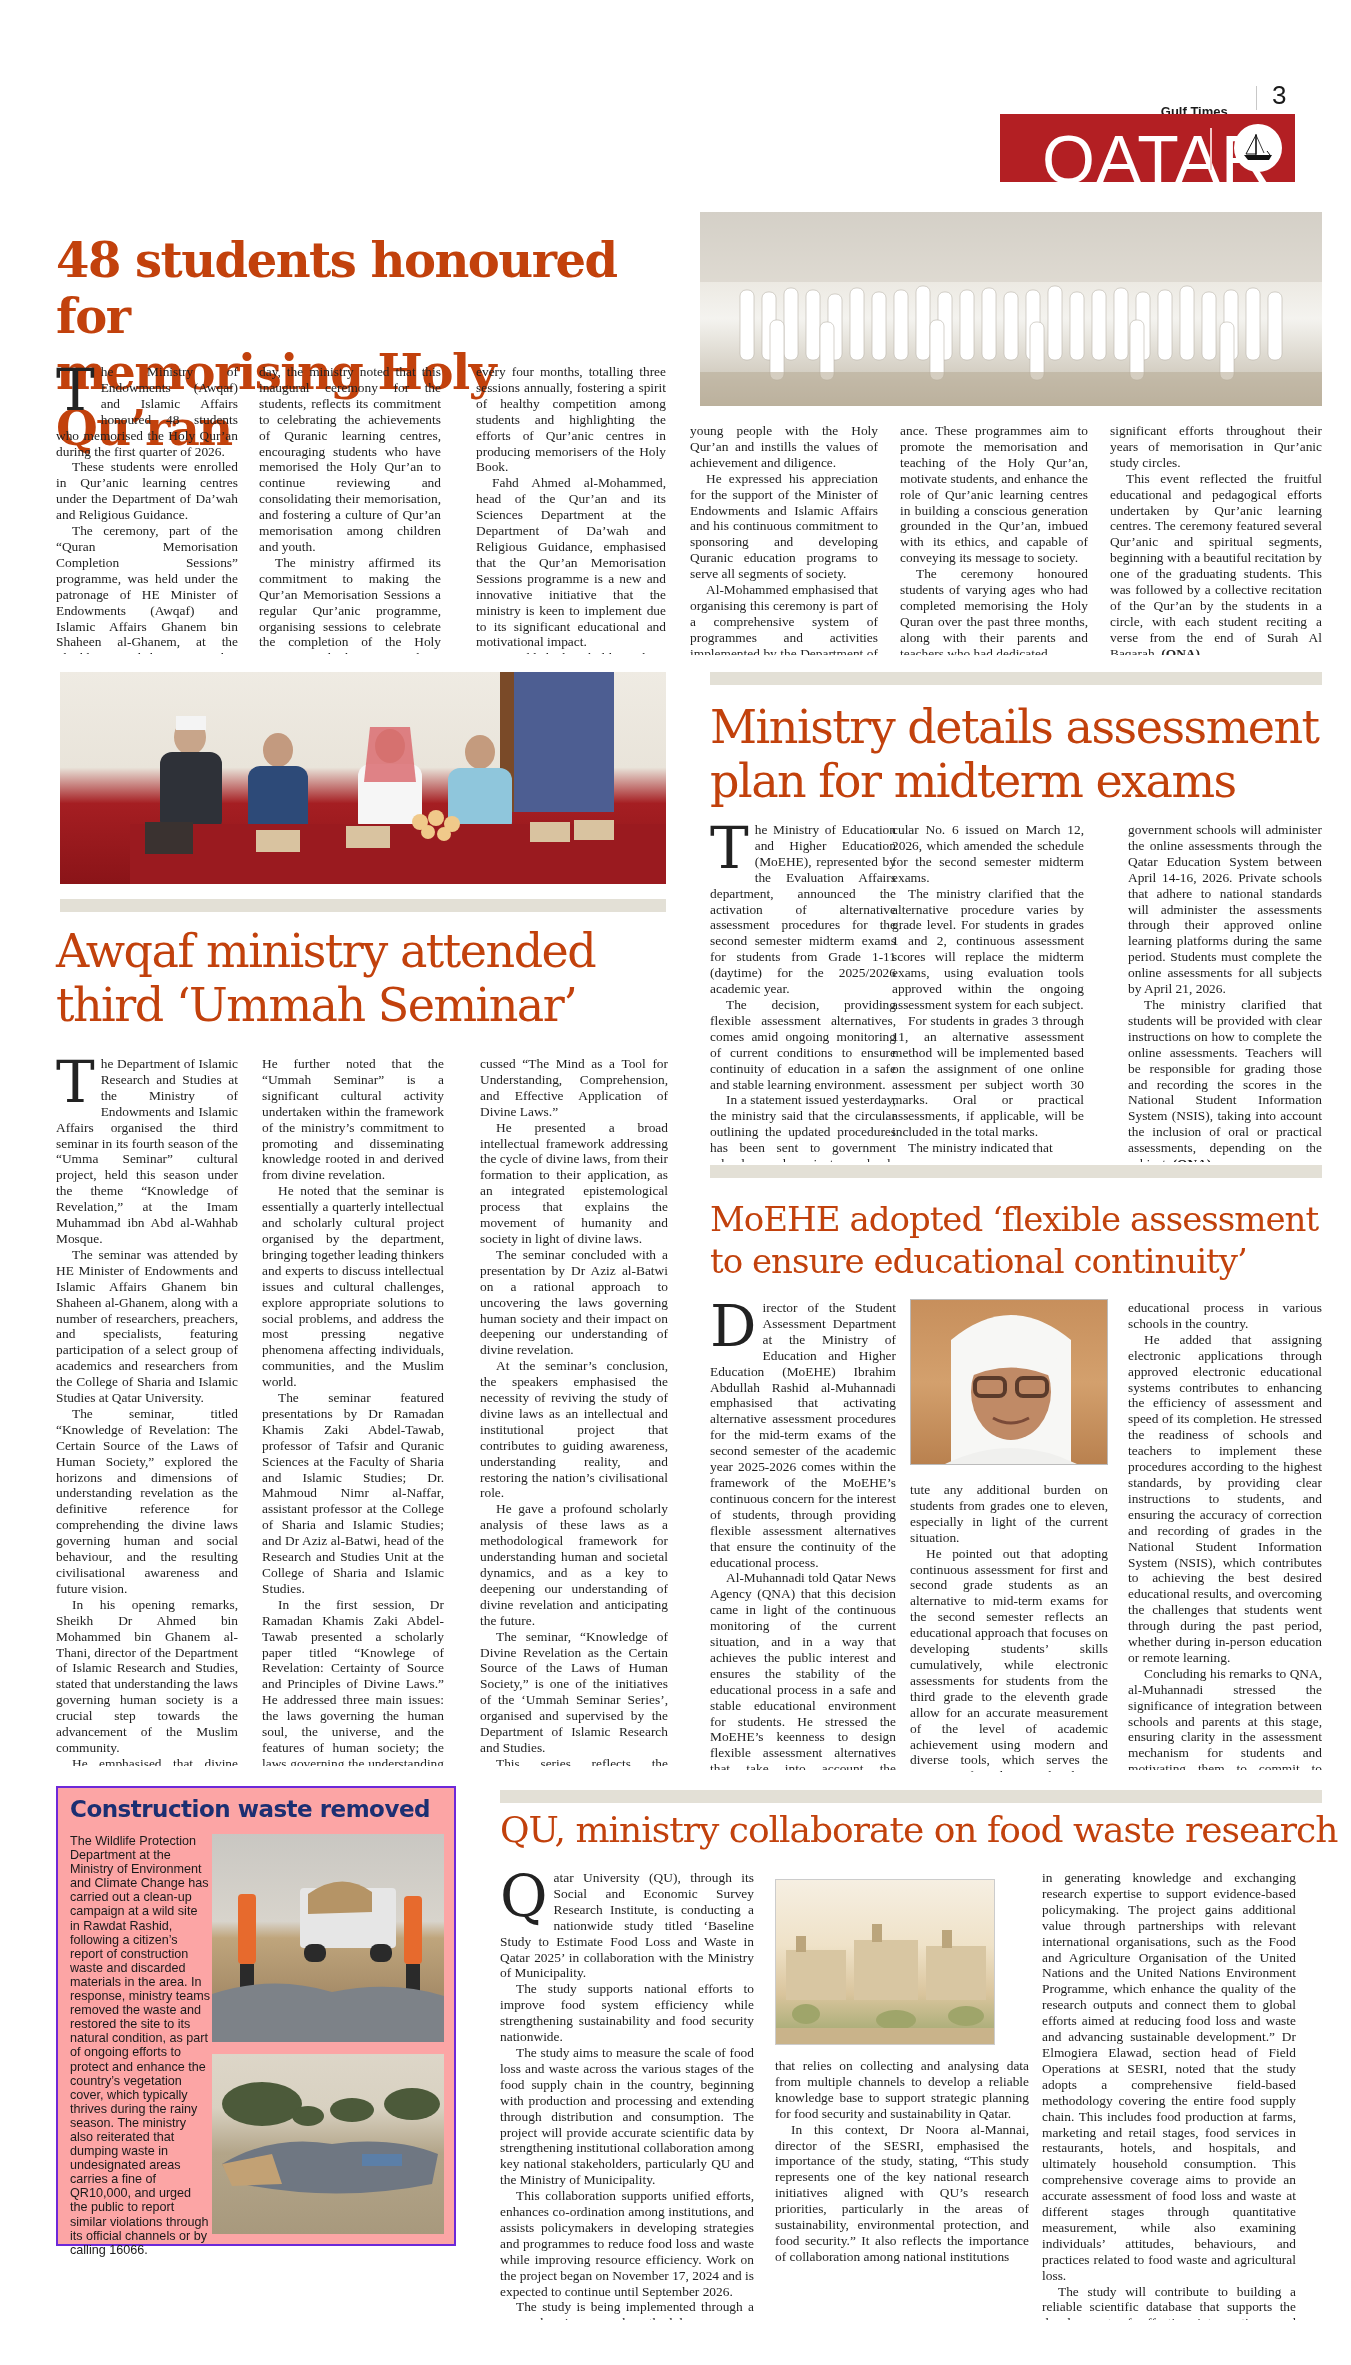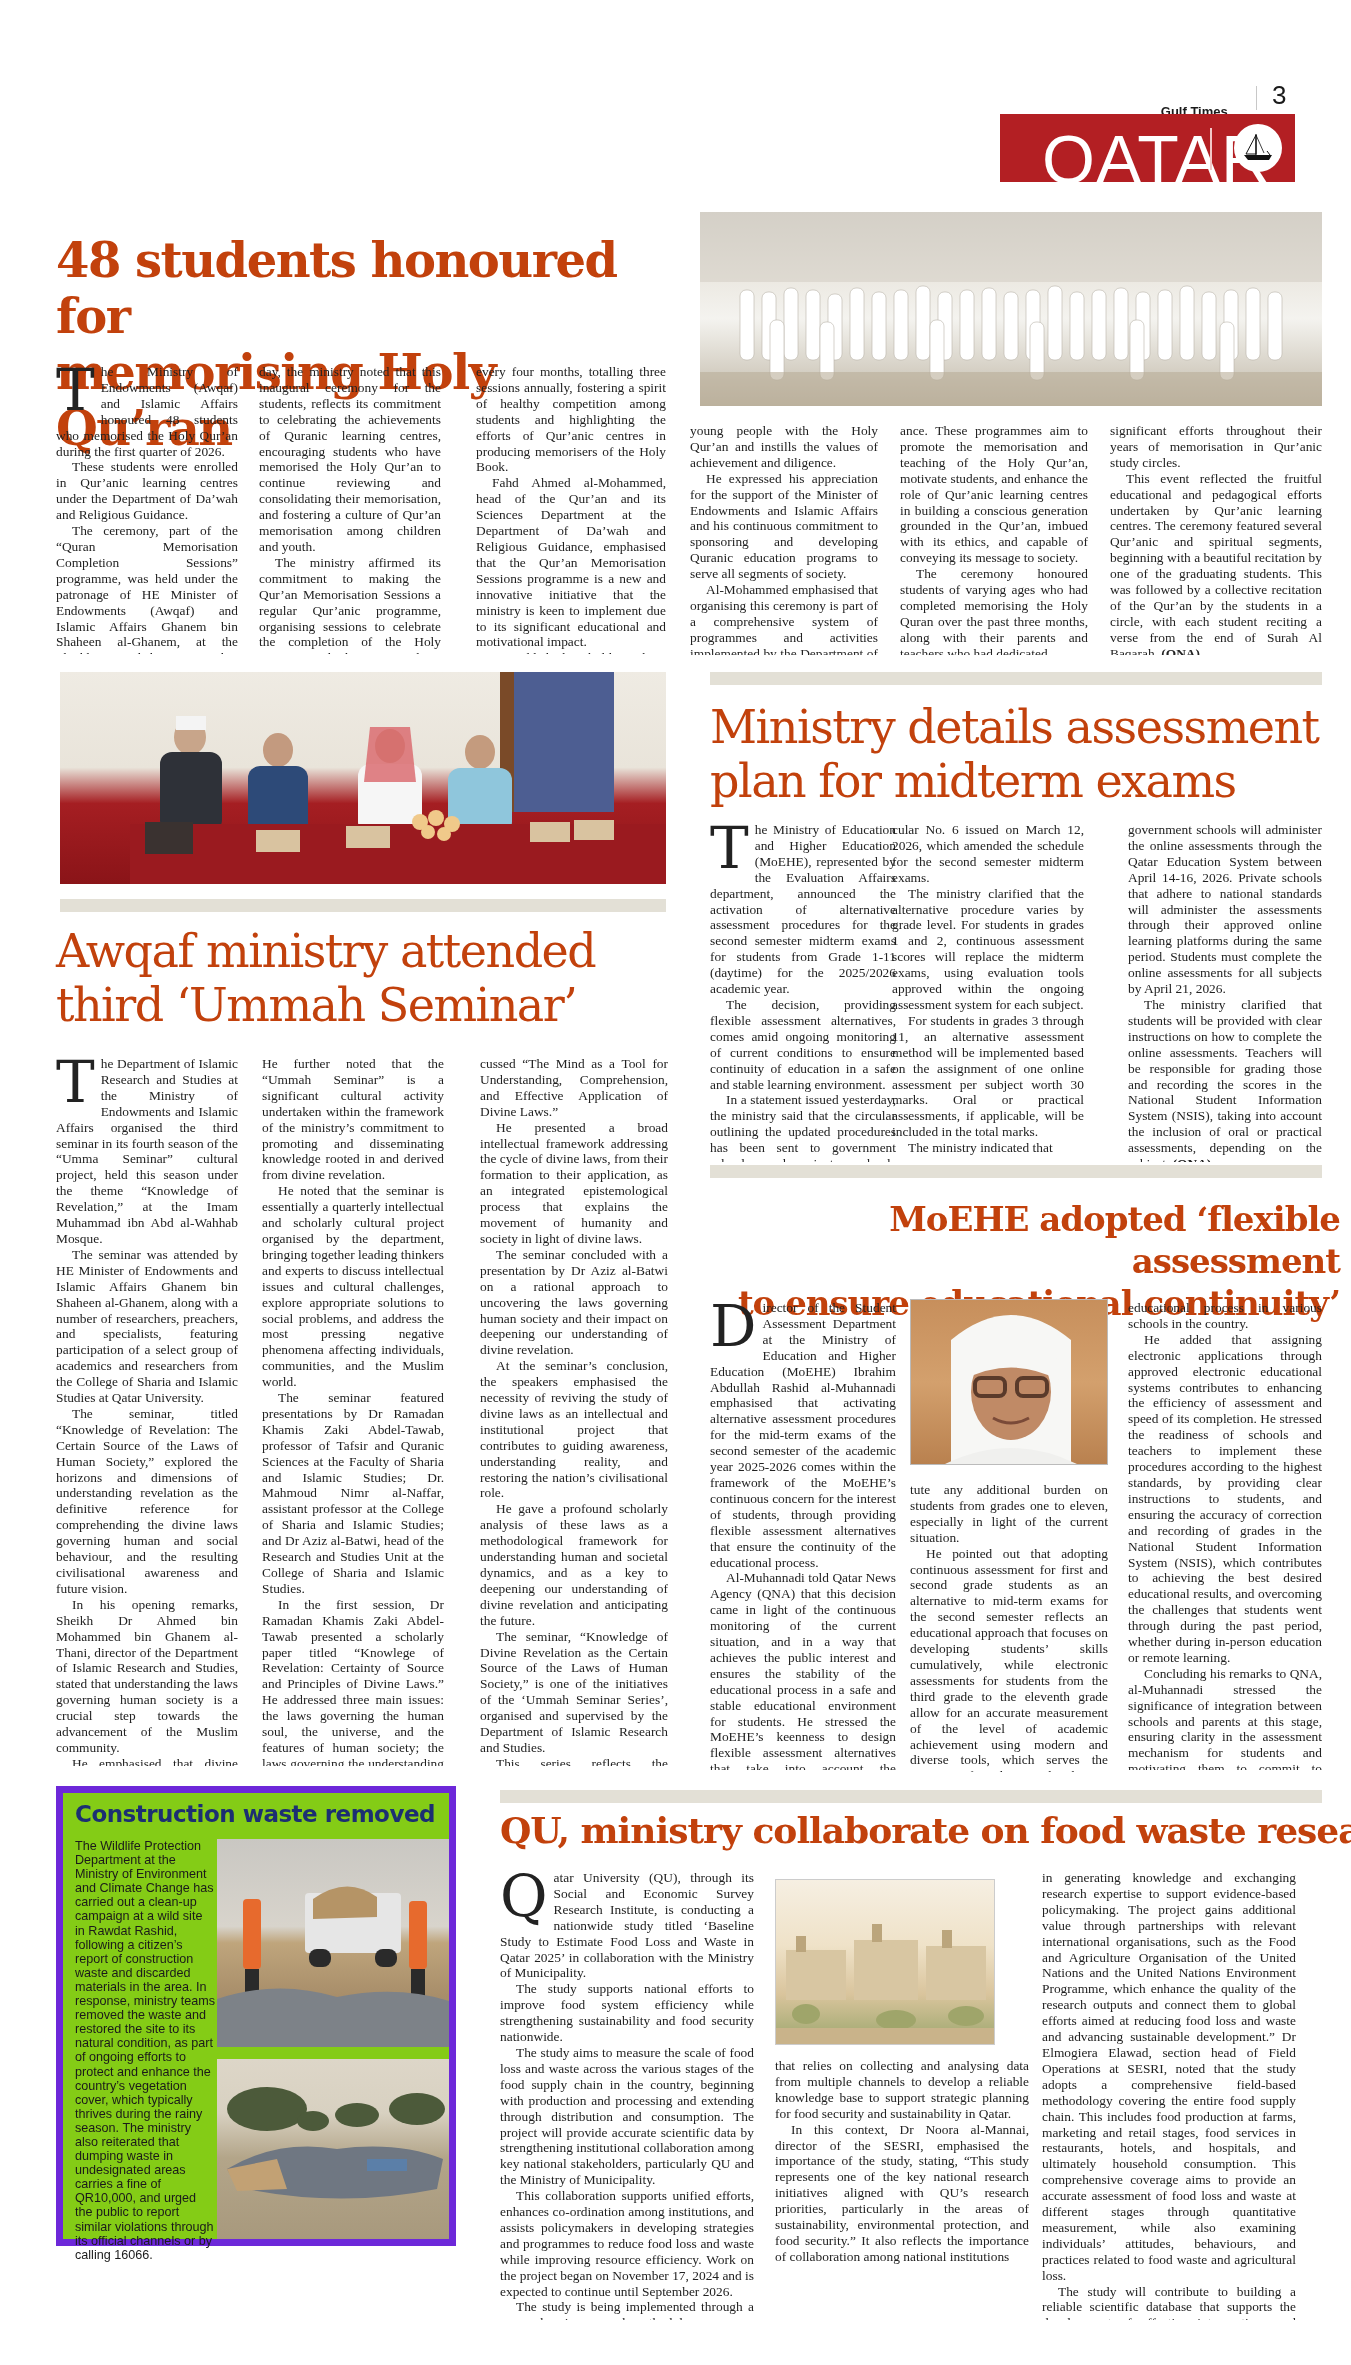--- a/index.html
+++ b/index.html
@@ -14,35 +14,35 @@
   .mast-page { position: absolute; left: 1272px; top: 80px; font-family: "Liberation Sans", sans-serif; font-size: 26px; }
   .section-band { position: absolute; left: 1000px; top: 114px; width: 295px; height: 68px; background: #b31f23; }
   .section-band .label { position: absolute; left: 42px; top: 6px; font-family: "Liberation Sans", sans-serif; font-weight: 300; font-size: 68px; color: #fff; letter-spacing: 1px; }
   .section-band .bar { position: absolute; left: 210px; top: 14px; width: 2px; height: 42px; background: #f2c8c8; }
   .section-band .emblem { position: absolute; left: 234px; top: 10px; width: 48px; height: 48px; border-radius: 50%; background: #fff; }
 
   
   .hl { position: absolute; font-family: "DejaVu Serif", serif; color: #c2410c; }
   .hl-bold { font-weight: bold; font-size: 48px; line-height: 56px; letter-spacing: -1.5px; }
   .hl-reg { font-weight: normal; font-size: 46px; line-height: 54px; letter-spacing: -1.5px; }
-  .hl-med { font-weight: bold; font-size: 34px; line-height: 42px; letter-spacing: -1px; text-align: right; }
+  .hl-med { font-weight: normal; font-size: 34px; line-height: 42px; letter-spacing: -1px; }
 
   
   .col { position: absolute; font-family: "Liberation Serif", serif; font-size: 13.4px; line-height: 15.9px; text-align: justify; hyphens: auto; color: #222; overflow: hidden; }
   .col p { text-indent: 16px; }
   .col p.first { text-indent: 0; }
   .dropcap { float: left; font-family: "DejaVu Serif", serif; font-size: 58px; line-height: 48px; margin: 2px 6px 0 0; font-weight: normal; }
   .credit { font-weight: bold; }
 
   
   .gband { position: absolute; height: 13px; background: #e3e0d6; }
 
   
   .photo { position: absolute; overflow: hidden; }
-  .infobox { position: absolute; left: 56px; top: 1786px; width: 400px; height: 460px; background: #84cc16; border: 7px solid #6d28d9; }
+  .infobox { position: absolute; left: 56px; top: 1786px; width: 400px; height: 460px; background: #fca5a5; border: 2px solid #6d28d9; }
   .infobox .title { position: absolute; left: 12px; top: 8px; font-family: "DejaVu Sans", sans-serif; font-weight: bold; font-size: 23px; color: #1c2f72; letter-spacing: -0.5px; white-space: nowrap; }
   .infobox .text { position: absolute; left: 12px; top: 46px; width: 140px; font-family: "Liberation Sans", sans-serif; font-size: 12.6px; line-height: 14.1px; color: #1a1a1a; }
 </style>
 </head>
 <body>
 
 <div class="mast-paper">
   <div class="name">Gulf Times</div>
   <div class="date">Thursday, April 9, 2026</div>
 </div>

